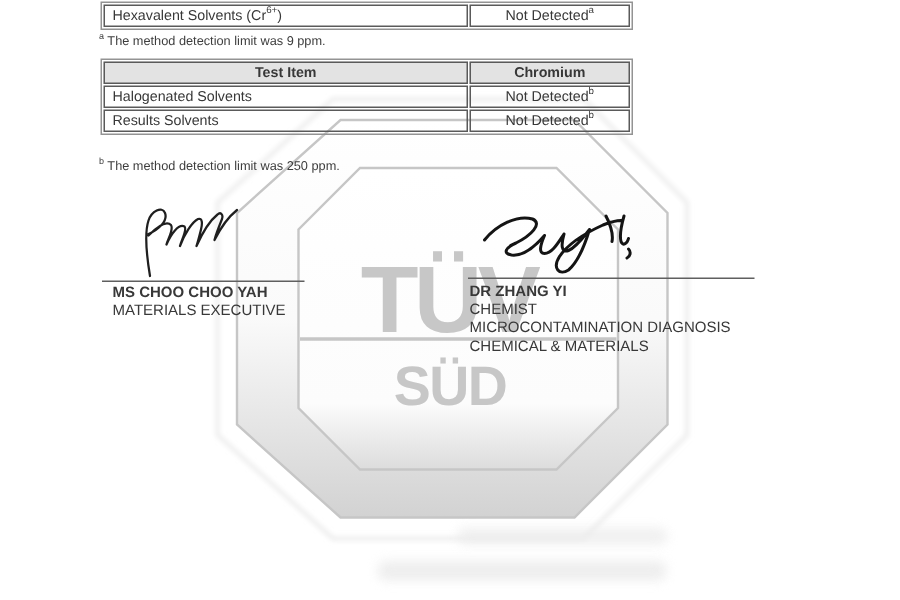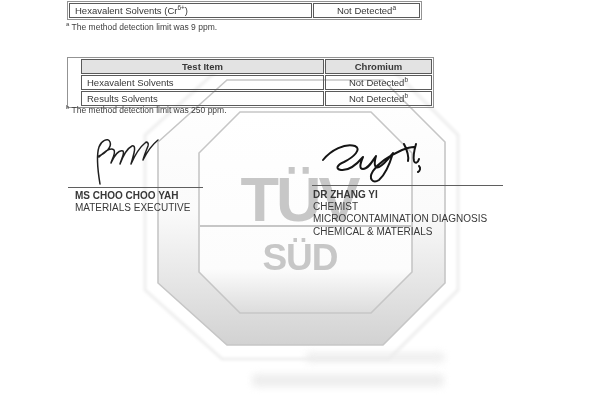--- a/index.html
+++ b/index.html
@@ -81,28 +81,28 @@
         <tr>
       <td class="ci"><span>Hexavalent Solvents (Cr</span><sup class="fn">6+</sup><span>)</span></td>
       <td class="cr"><span>Not Detected</span><sup class="fn">a</sup></td>
     </tr>
   </tbody>
     </table>
 
   <div class="note" style="left:66px; top:22px;"><sup class="fn">a</sup> <span>The method detection limit was 9 ppm.</span></div>
 
 
-  <table class="rpt" style="left:67px; top:57px; width:354px;padding-left:12px;">
+  <table class="rpt" style="left:67px; top:39px; width:354px;">
     <tbody>
         <tr>
       <th class="ci">Test Item</th>
       <th class="cr">Chromium</th>
     </tr>
     <tr>
-      <td class="ci">Hexavalent Solvents</td>
+      <td class="ci">Halogenated Solvents</td>
       <td class="cr"><span>Not Detected</span><sup class="fn">b</sup></td>
     </tr>
     <tr>
       <td class="ci">Results Solvents</td>
       <td class="cr"><span>Not Detected</span><sup class="fn">b</sup></td>
     </tr>
   </tbody>
     </table>
 
   <div class="note" style="left:66px; top:105px;"><sup class="fn">b</sup> <span>The method detection limit was 250 ppm.</span></div>

